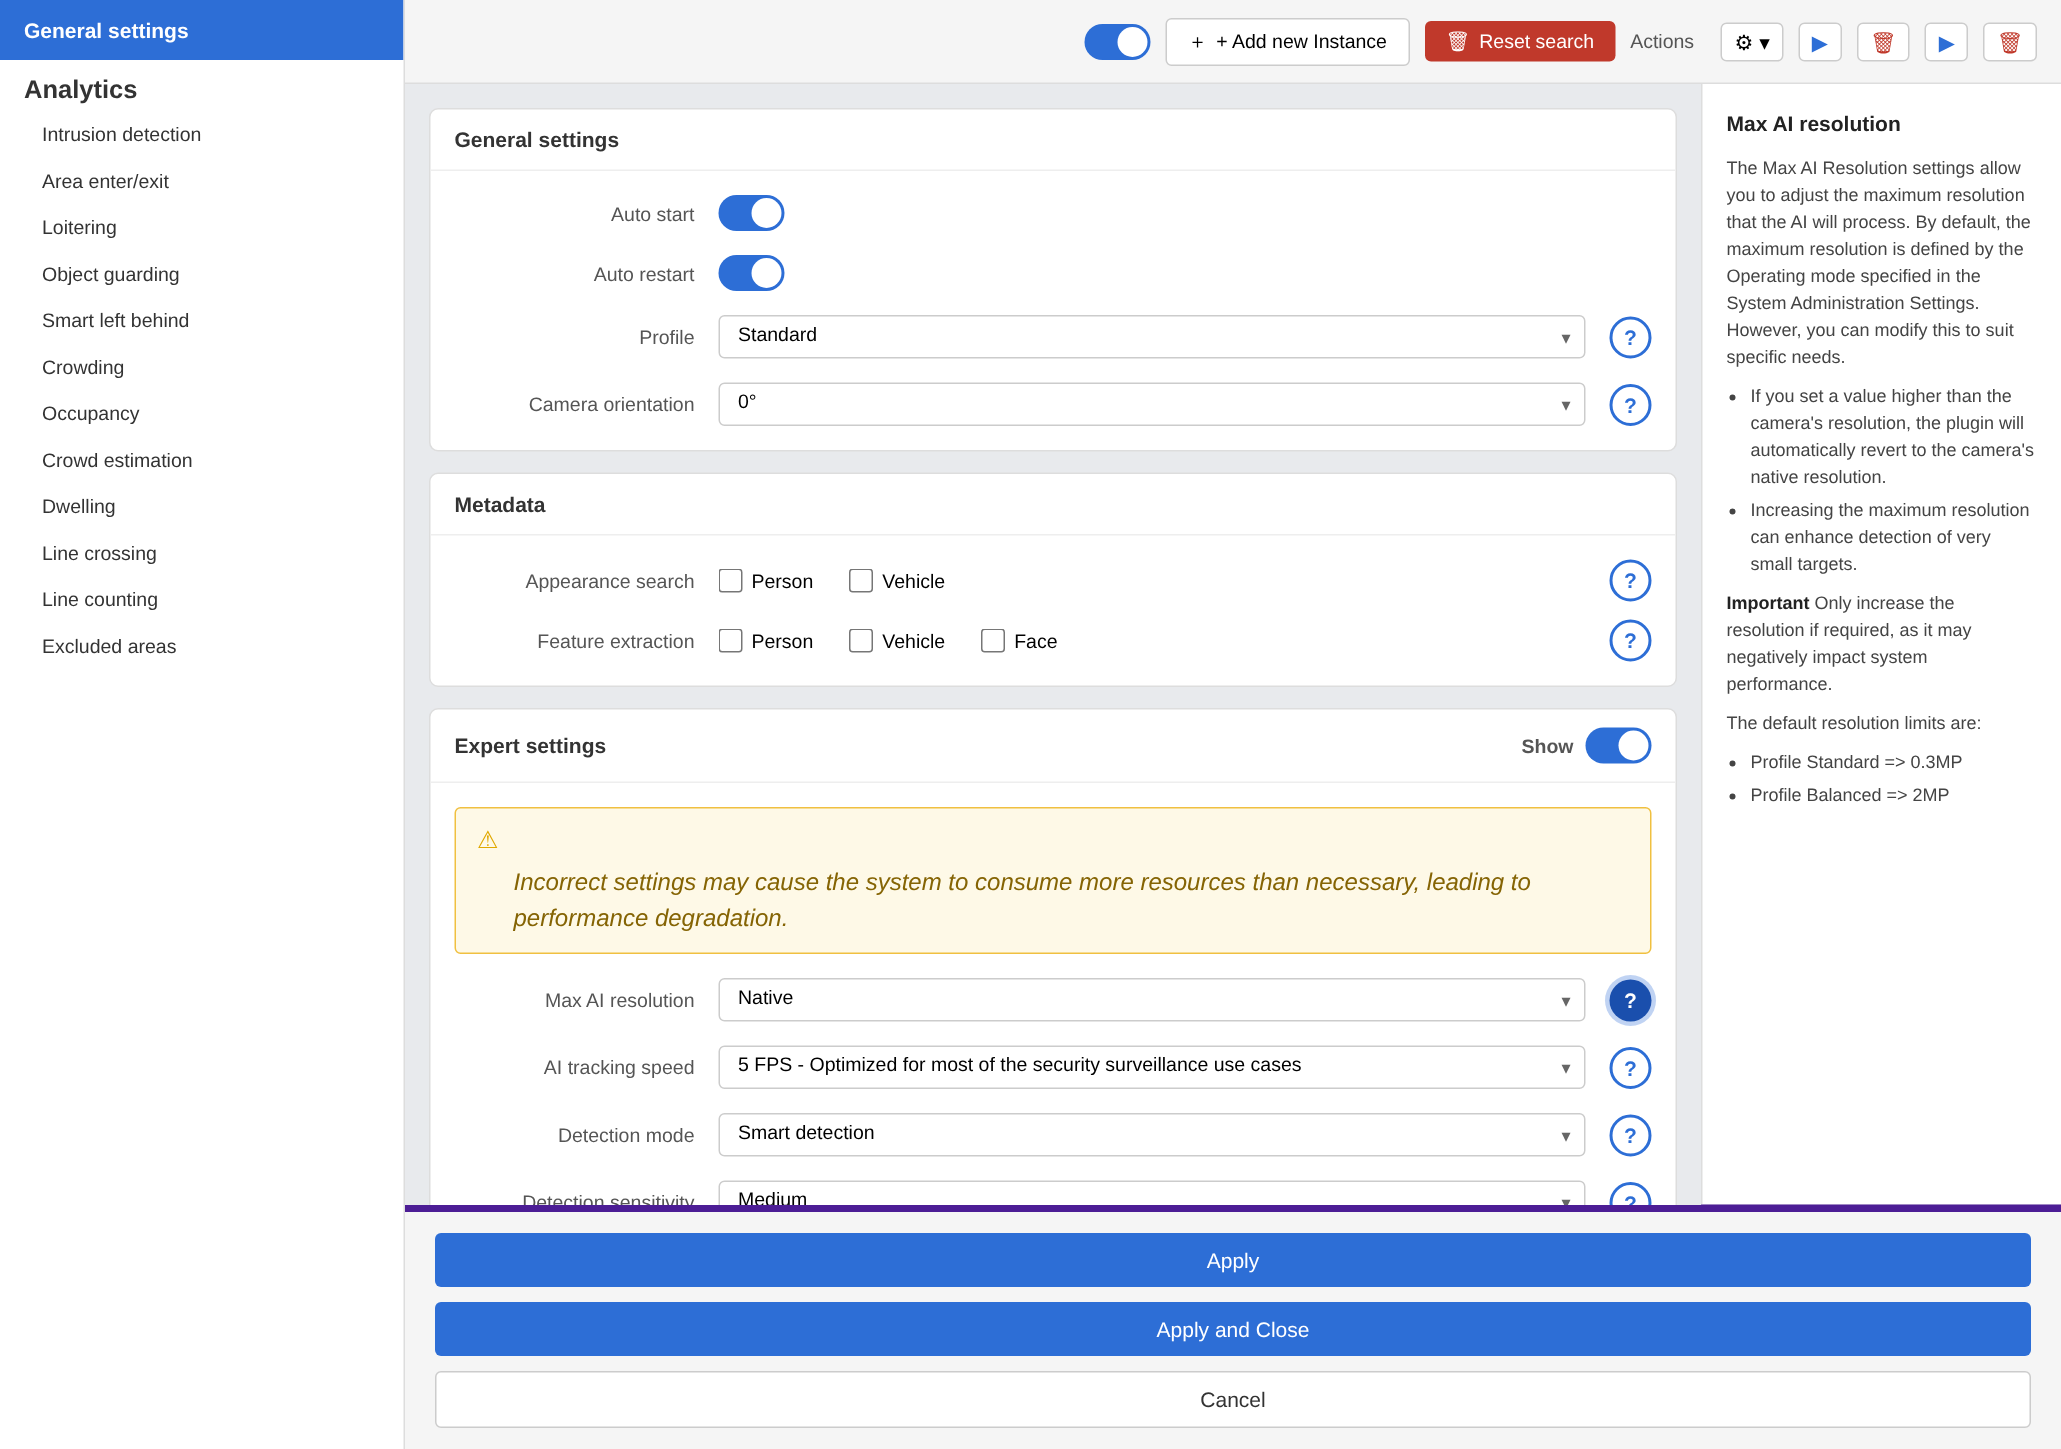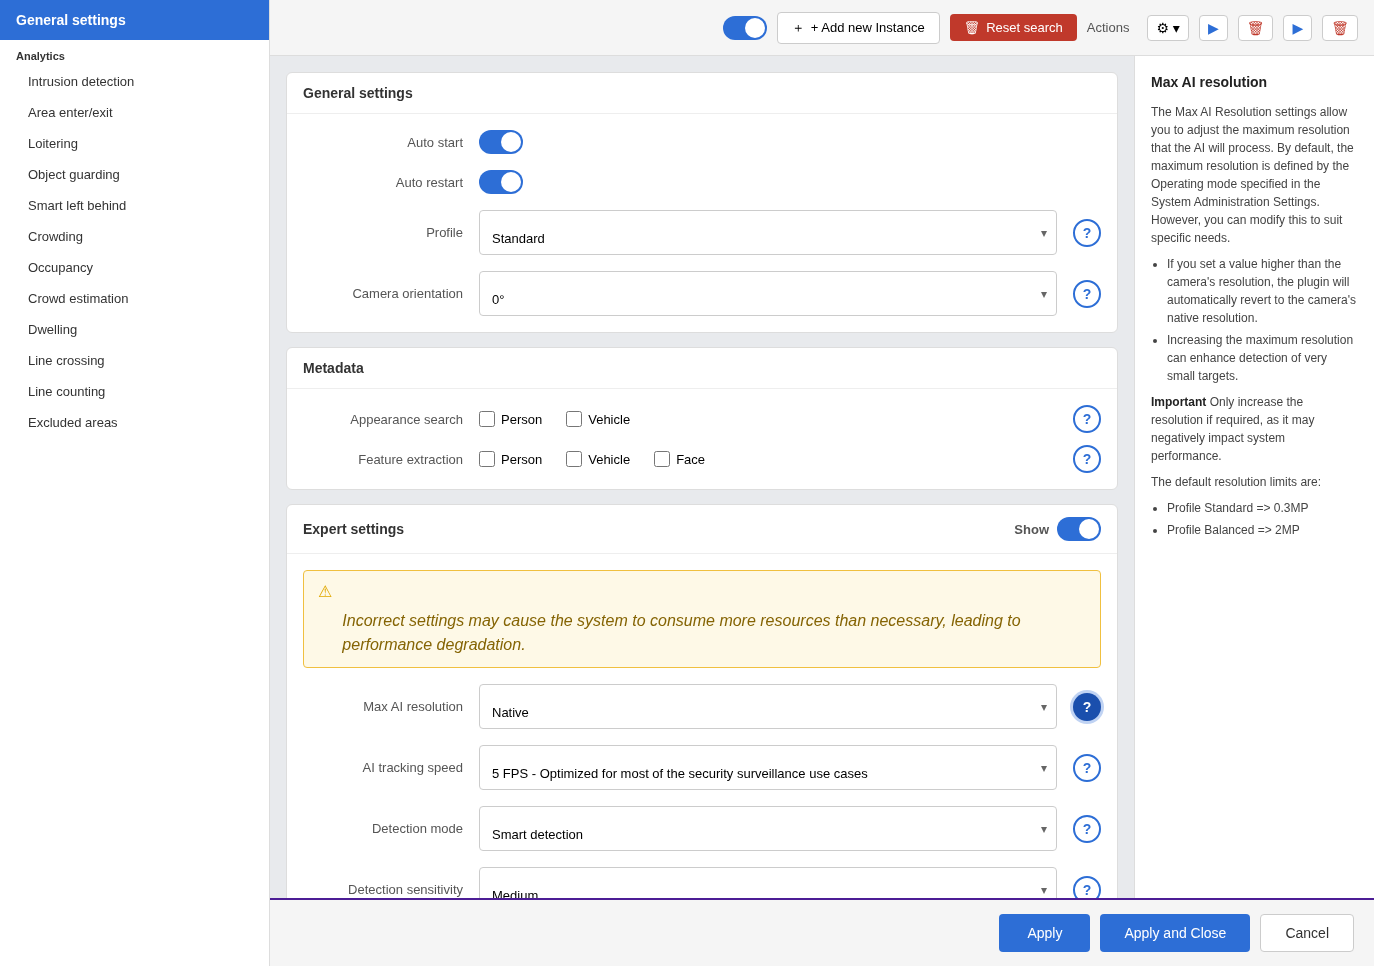--- a/index.html
+++ b/index.html
@@ -28,21 +28,21 @@
       background: #2d6ed6;
       color: #fff;
       padding: 12px 16px;
       font-weight: 600;
       font-size: 14px;
     }
     .sidebar-section-header {
       padding: 10px 16px 4px 16px;
       font-weight: 600;
       color: #333;
-      font-size: 11px;
+      font-size: 17px;
     }
     .sidebar-item {
       padding: 8px 16px 8px 28px;
       color: #333;
       cursor: pointer;
       font-size: 13px;
     }
 
     
     .main-area {
@@ -217,21 +217,21 @@
       color: #555;
       font-size: 13px;
       flex-shrink: 0;
     }
     .form-control-wrap {
       flex: 1;
       position: relative;
     }
     .form-select {
       width: 100%;
-      padding: 20px 32px 8px 12px;
+      padding: 4px 32px 8px 12px;
       border: 1px solid #ccc;
       border-radius: 4px;
       background: white;
       font-size: 13px;
       appearance: none;
       cursor: pointer;
     }
     .select-arrow {
       position: absolute;
       right: 10px;
@@ -371,26 +371,27 @@
       color: #856404;
       font-size: 16px;
       line-height: 1.5;
       font-style: italic;
       margin-top: 28px;
     }
 
     
     .bottom-bar {
       background: #f5f5f5;
-      border-top: 2px solid #4c1d95;
+      border-top: 5px solid #4c1d95;
       padding: 14px 20px;
       display: flex;
       justify-content: flex-end;
       gap: 10px;
       flex-shrink: 0;
+      flex-direction: column;
     }
     .btn-apply {
       background: #2d6ed6;
       color: white;
       border: none;
       border-radius: 4px;
       padding: 10px 28px;
       font-size: 14px;
       cursor: pointer;
       font-weight: 500;

